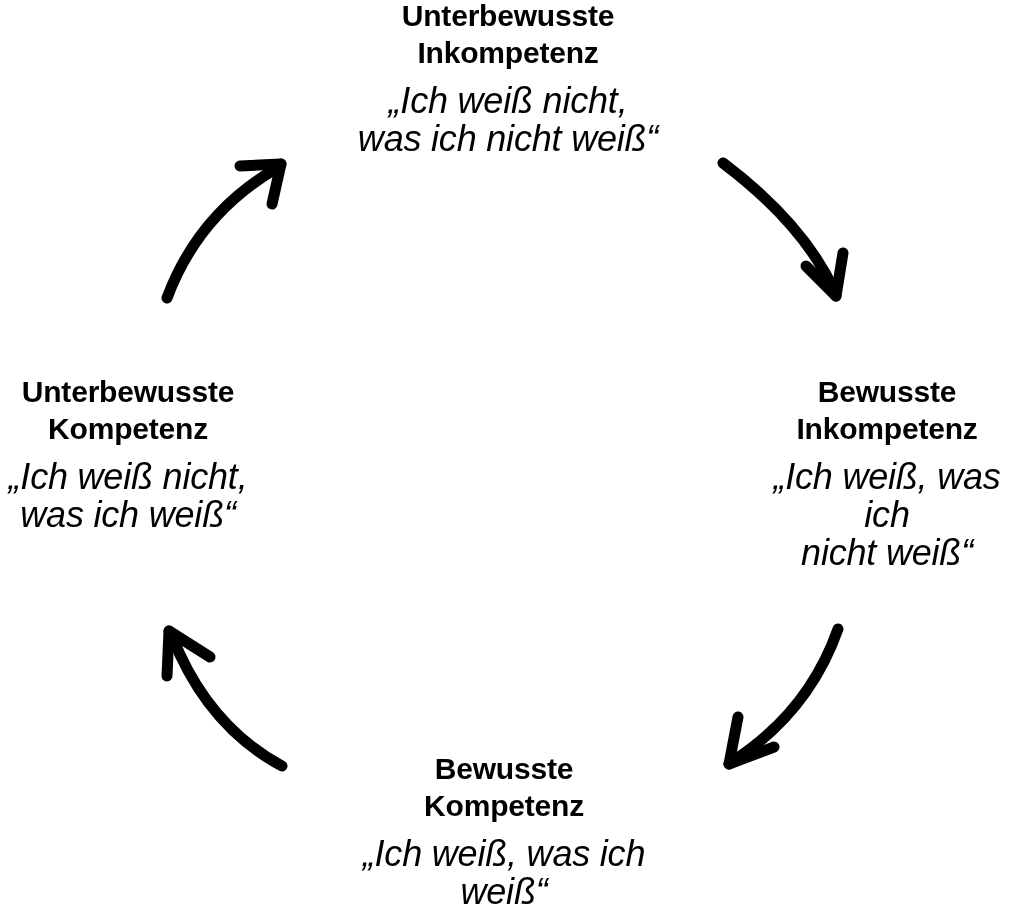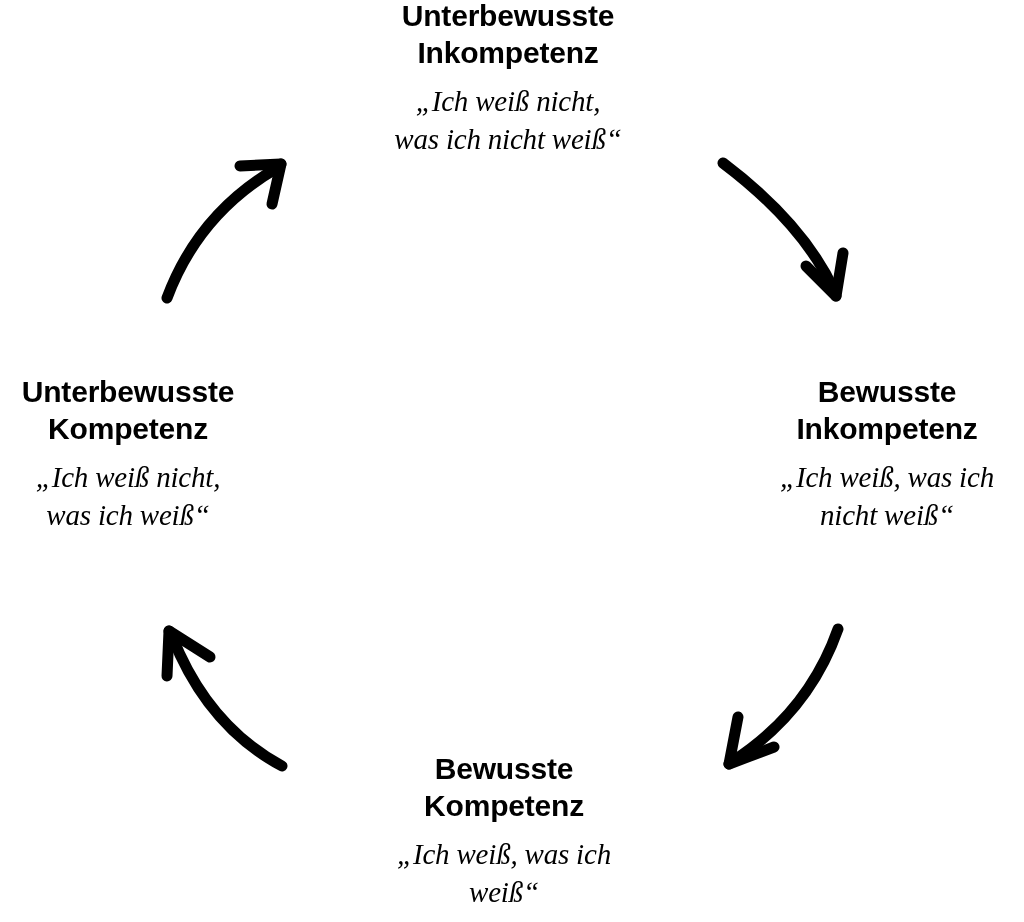--- a/index.html
+++ b/index.html
@@ -36,26 +36,25 @@
     font-weight: bold;
     font-size: 30px;
     line-height: 37px;
     letter-spacing: -0.2px;
     color: #000000;
     white-space: pre-line;
   }
   .node-quote {
     font-style: italic;
     font-weight: normal;
-    font-size: 29px;
+    font-size: 36px;
     line-height: 38px;
     letter-spacing: -0.2px;
     color: #000000;
     white-space: pre-line;
-    font-family: Liberation Serif, serif;
   }
   .gap-top { margin-top: 11px; }
 
   
   #node-top {
     left: 288px;
     top: -3px;
     width: 440px;
   }
   #node-right {

